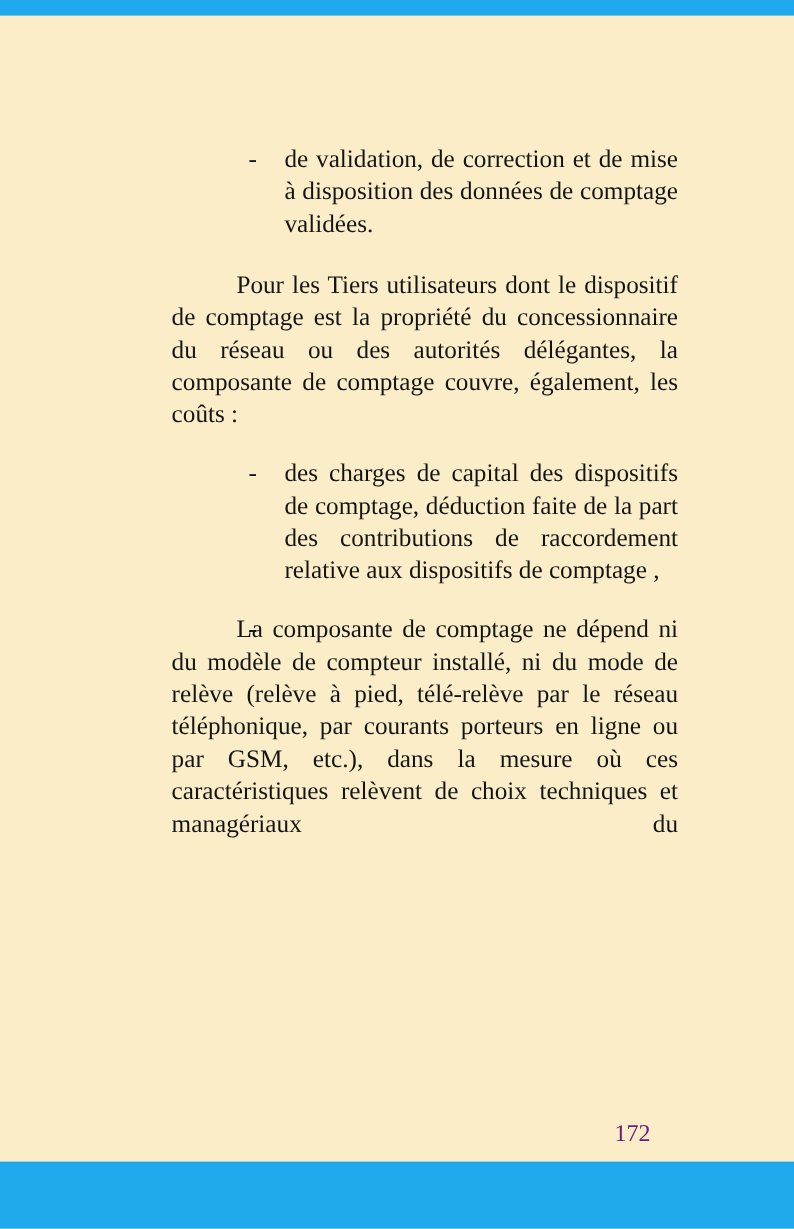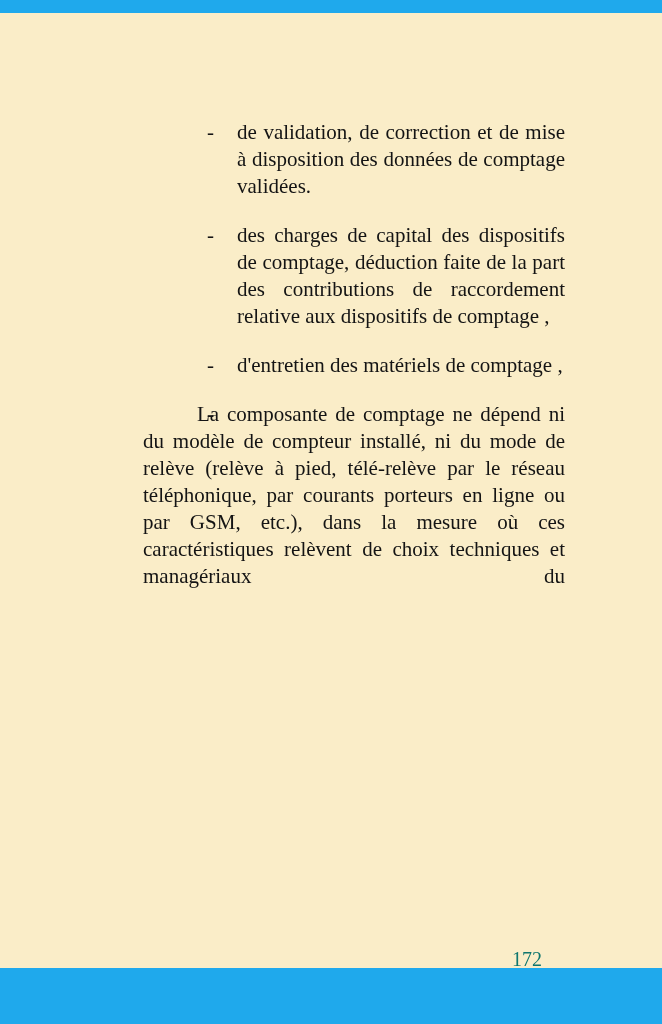--- a/index.html
+++ b/index.html
@@ -55,49 +55,48 @@
   .bullet-group     { margin-top: 0; }
   .bullet.cost      { margin-top: 22px; }
   .para.p2          { }
 
   .page-number {
     position: absolute;
     top: 932px;
     right: 120px;
     font-size: 20px;
     line-height: 26px;
-    color: #0f766e;
-    margin-top: 14px;
+    color: #701a75;
   }
 </style>
 </head>
 <body>
 
 <div class="page">
 
   <div class="bar top"></div>
 
   <div class="content">
 
     <div class="bullet first">
       <span class="dash">-</span>
       <span>de validation, de correction et de mise à disposition des données de comptage validées.</span>
     </div>
 
+    <p class="para p1">Pour les Tiers utilisateurs dont le dispositif de comptage est la propriété du concessionnaire du réseau ou des autorités délégantes, la composante de comptage couvre, également, les coûts :</p>
 
     <div class="bullet-group">
 
       <div class="bullet cost">
         <span class="dash">-</span>
         <span>des charges de capital des dispositifs de comptage, déduction faite de la part des contributions de raccordement relative aux dispositifs de comptage ,</span>
       </div>
 
       <div class="bullet cost">
         <span class="dash">-</span>
-        <span>d'entretien des matériels de comptage ,</span>
       </div>
 
       <div class="bullet cost">
         <span class="dash">-</span>
       </div>
 
       <div class="bullet cost">
         <span class="dash">-</span>
       </div>
 

